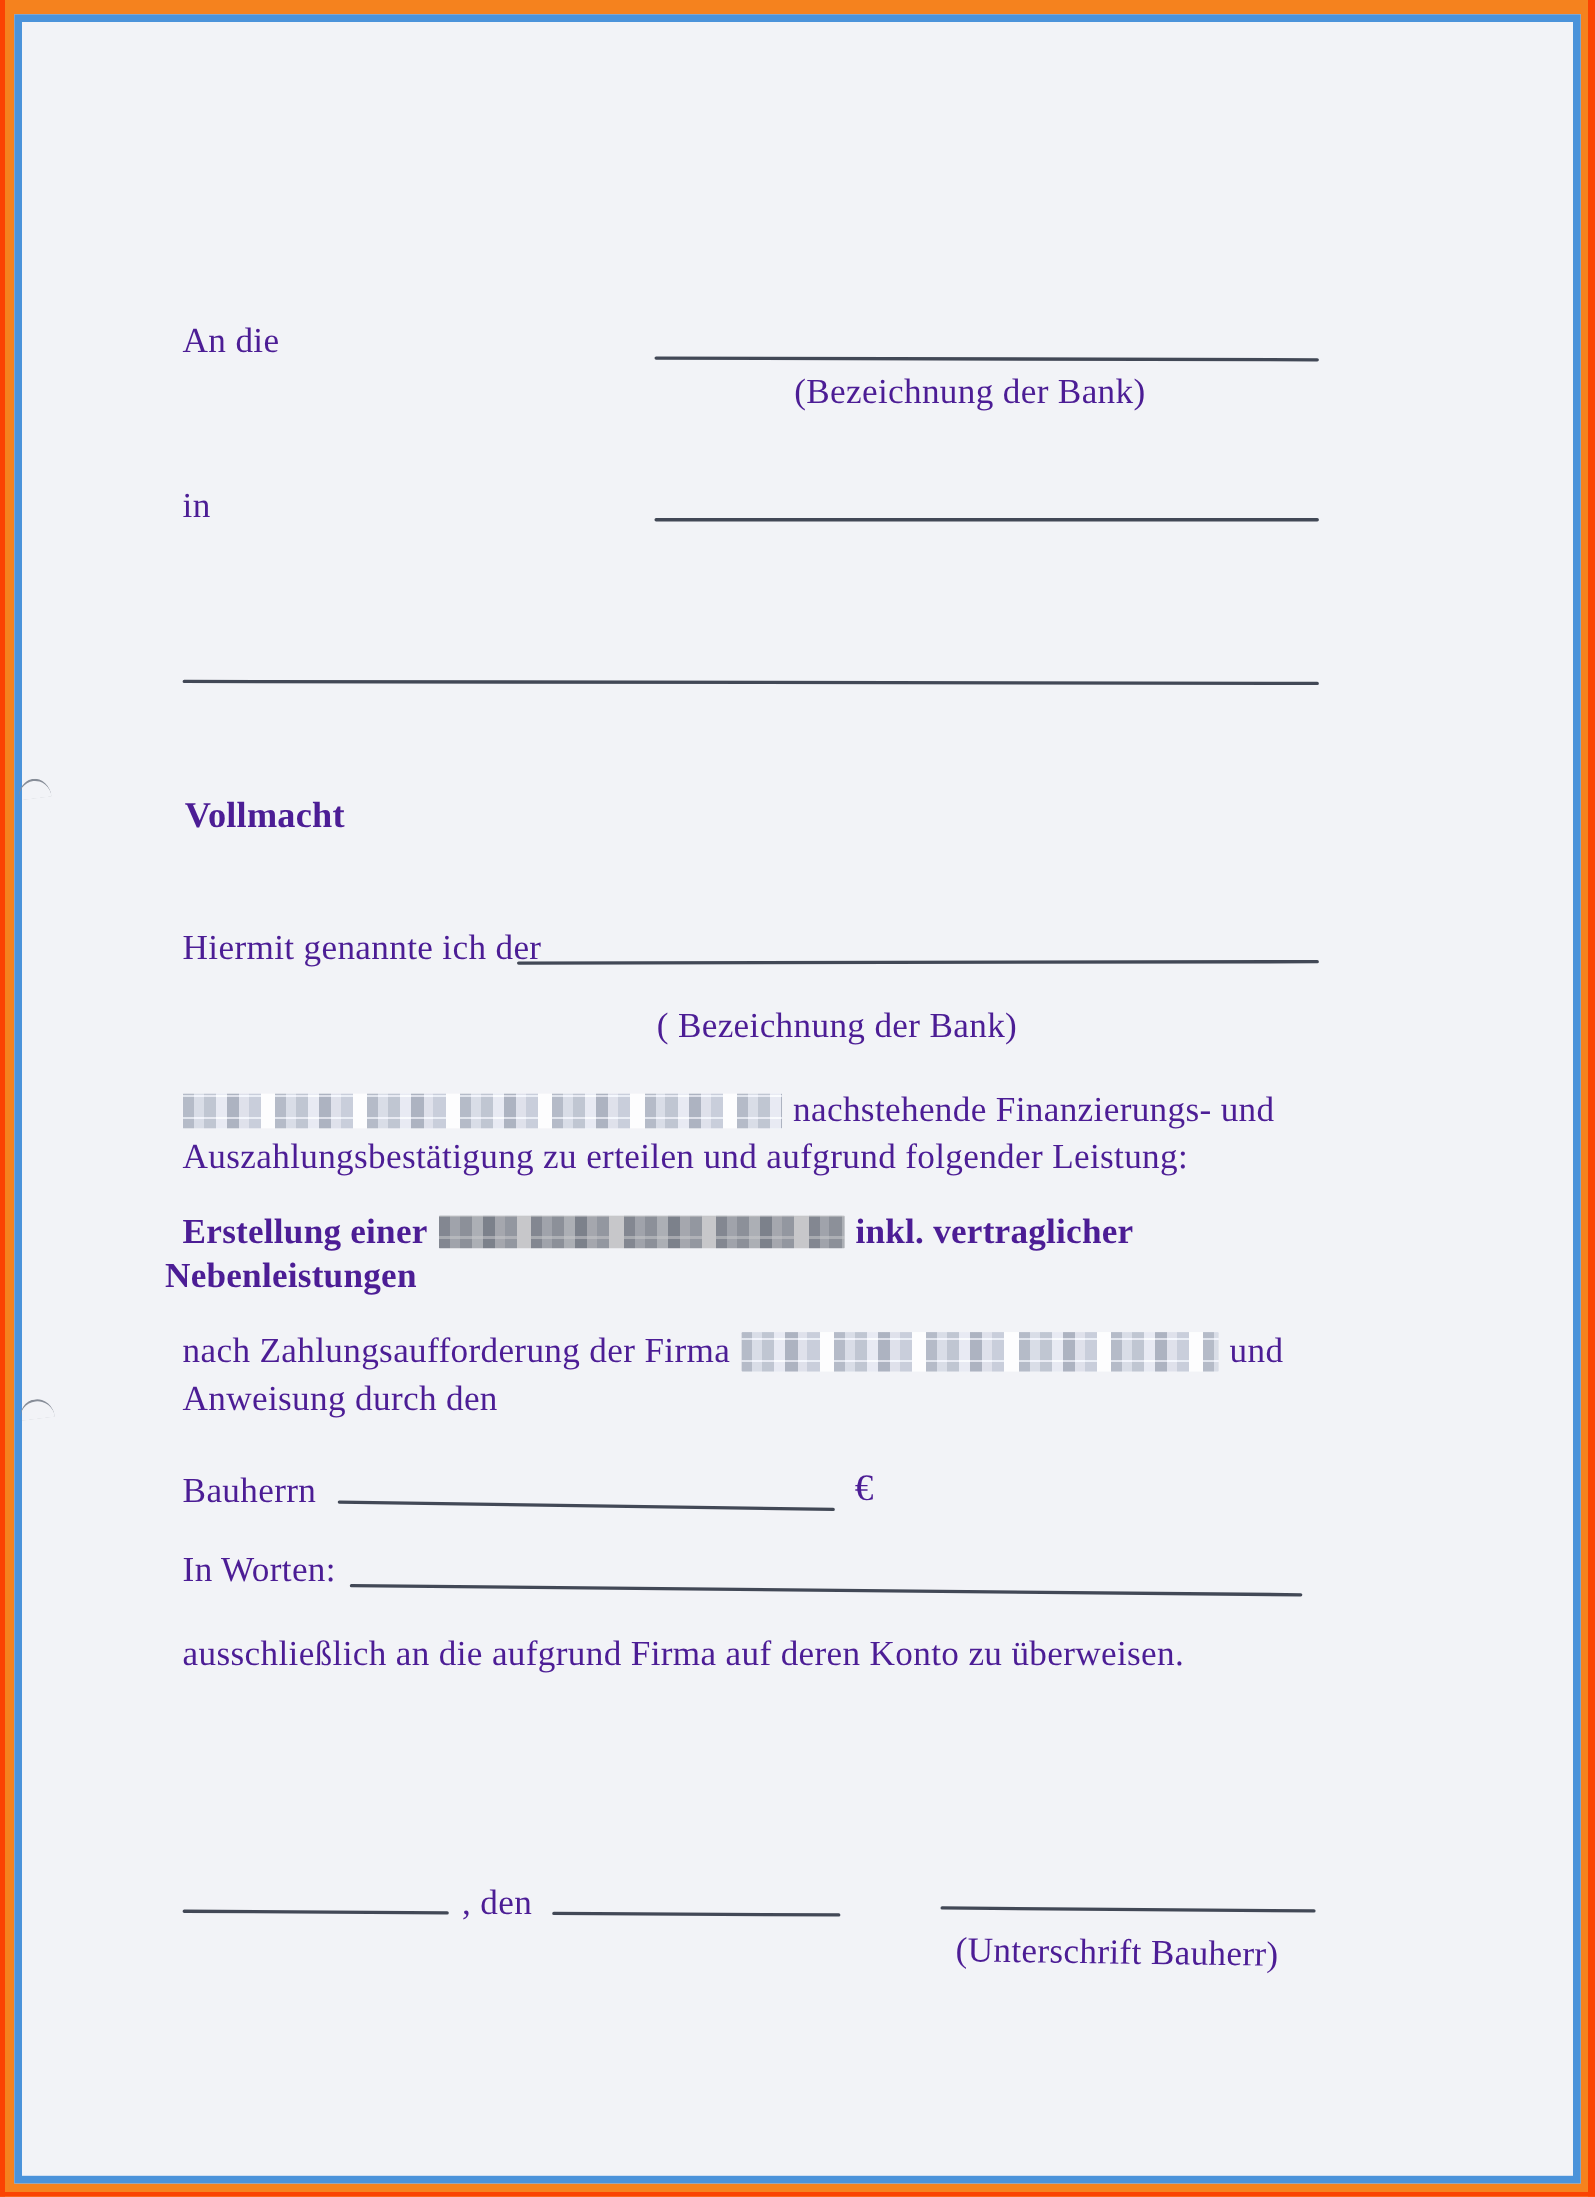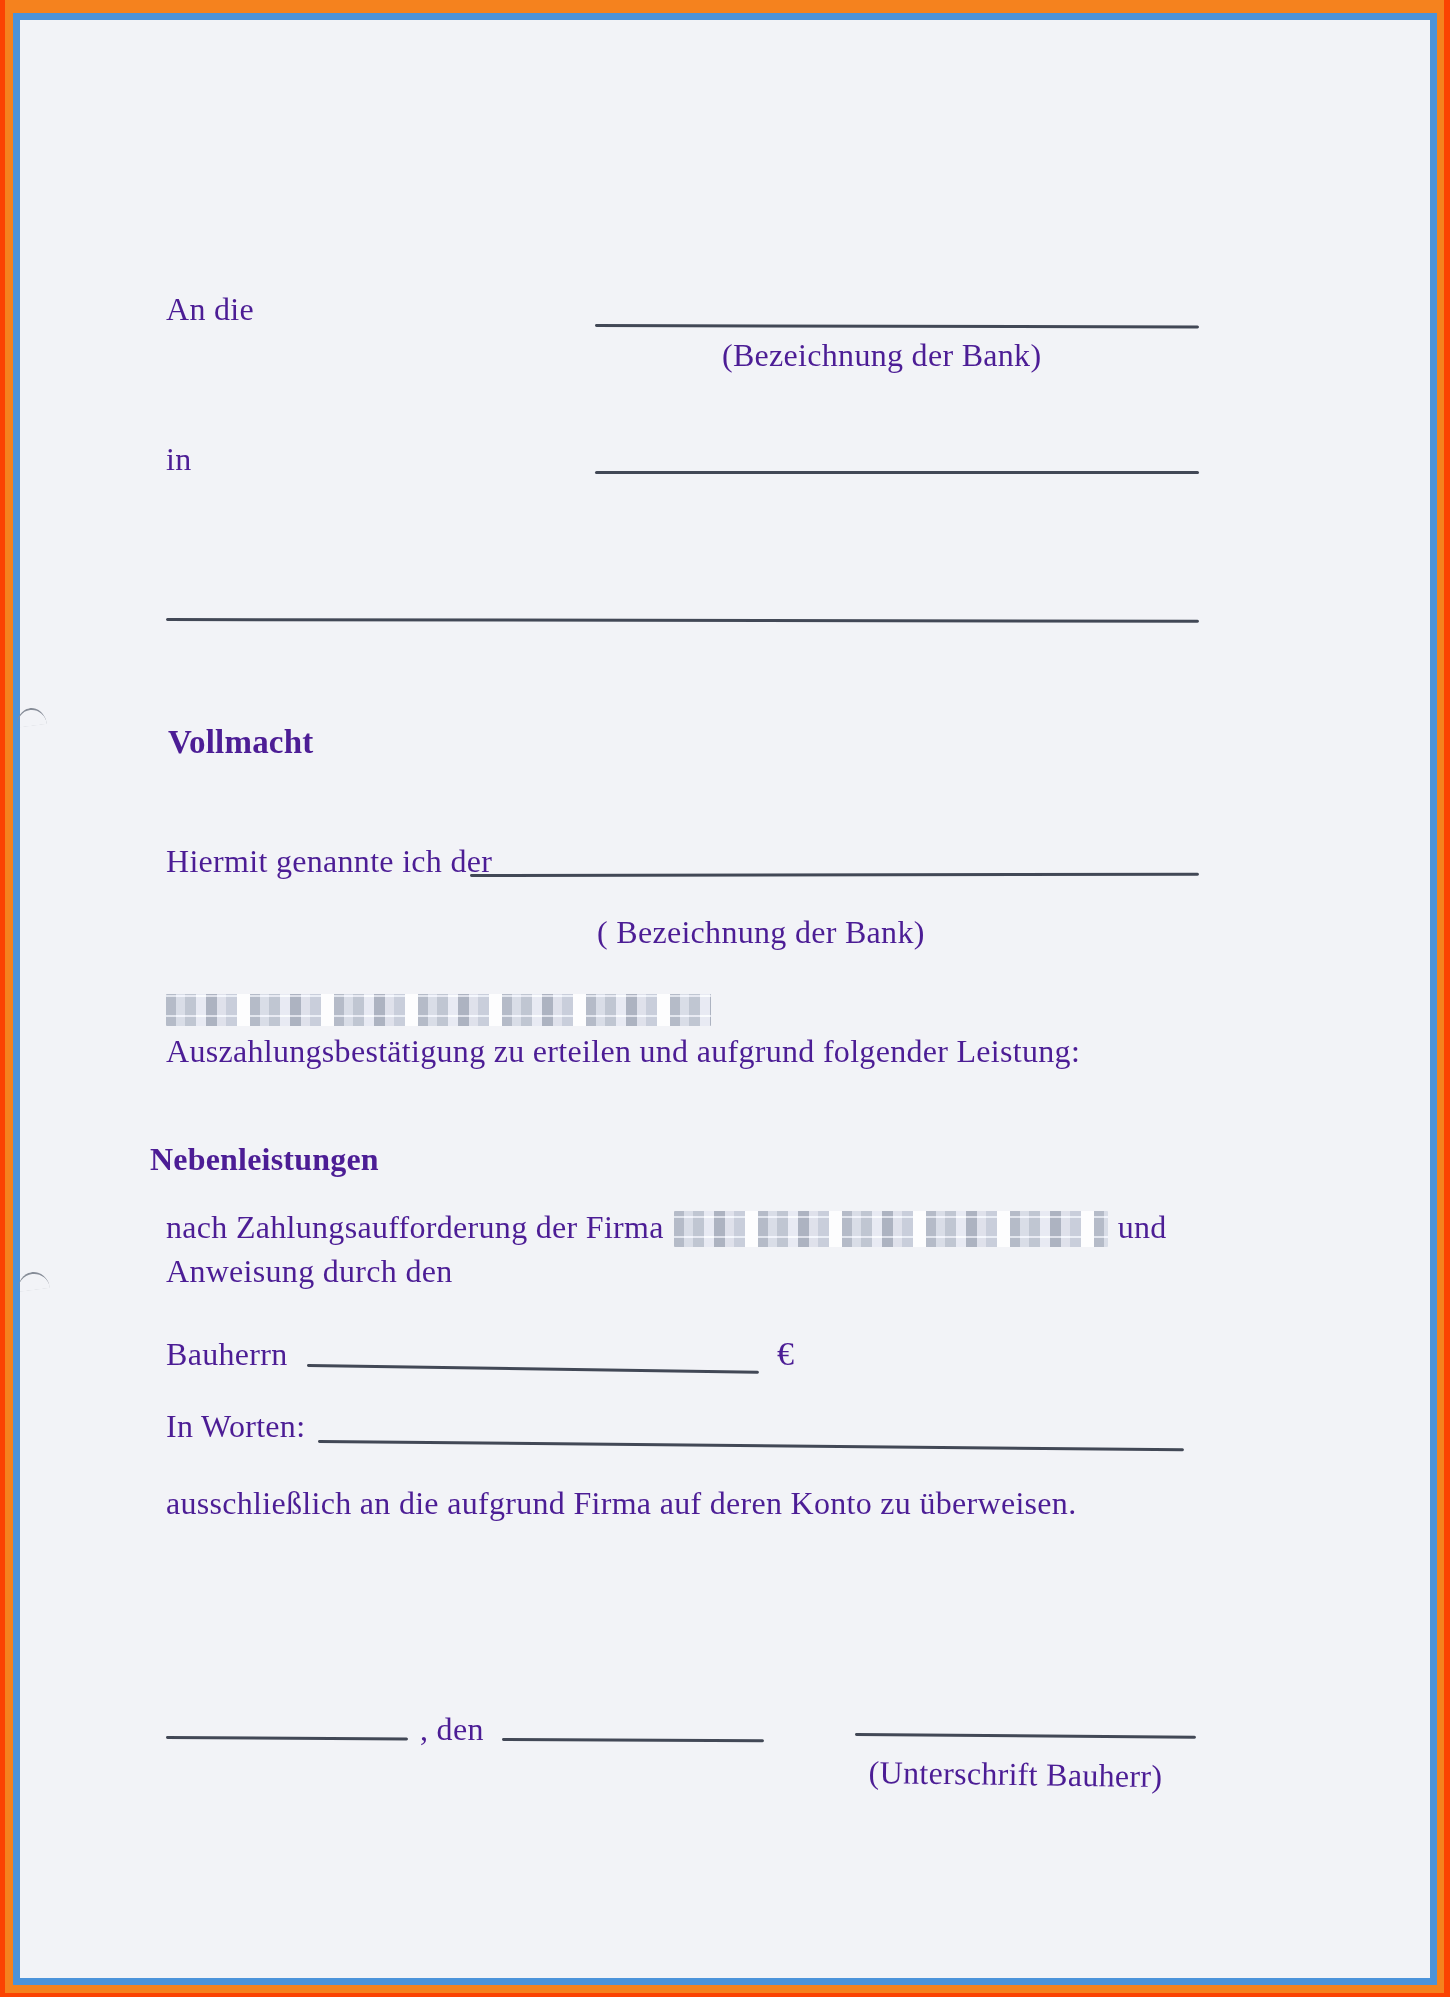--- a/index.html
+++ b/index.html
@@ -63,23 +63,24 @@
   <div class="ln" style="left:595px;top:471px;width:604px;"></div>
 
   <div class="ln" style="left:166px;top:618px;width:1033px;transform:rotate(.1deg);"></div>
 
   <div class="t b" style="left:168px;top:724px;font-size:33px;font-family:Liberation Serif, serif;">Vollmacht</div>
 
   <div class="t" style="left:166px;top:843px;">Hiermit genannte ich der</div>
   <div class="ln" style="left:470px;top:874px;width:729px;transform:rotate(-.1deg);"></div>
   <div class="t" style="left:597px;top:886px;margin-top:28px;">( Bezeichnung der Bank)</div>
 
-  <div class="t" style="left:166px;top:990px;"><span class="redact light" style="width:545px;margin-right:10px;height:32px;vertical-align:-7px;"></span></div>
+  <div class="t" style="left:166px;top:990px;"><span class="redact light" style="width:545px;margin-right:10px;height:32px;vertical-align:-7px;"></span><span>nachstehende Finanzierungs- und</span></div>
   <div class="t" style="left:166px;top:1033px;">Auszahlungsbestätigung zu erteilen und aufgrund folgender Leistung:</div>
 
+  <div class="t b" style="left:166px;top:1101px;"><span>Erstellung einer</span><span class="redact dark" style="width:369px;margin:0 10px;"></span><span>inkl. vertraglicher</span></div>
   <div class="t b" style="left:150px;top:1141px;">Nebenleistungen</div>
 
   <div class="t" style="left:166px;top:1209px;"><span>nach Zahlungsaufforderung der Firma</span><span class="redact light" style="width:434px;margin:0 10px;"></span><span>und</span></div>
   <div class="t" style="left:166px;top:1253px;">Anweisung durch den</div>
 
   <div class="t" style="left:166px;top:1336px;">Bauherrn</div>
   <div class="ln" style="left:307px;top:1364px;width:452px;transform:rotate(.85deg);"></div>
   <div class="t" style="left:777px;top:1334px;font-size:34px;">€</div>
 
   <div class="t" style="left:166px;top:1408px;">In Worten:</div>

